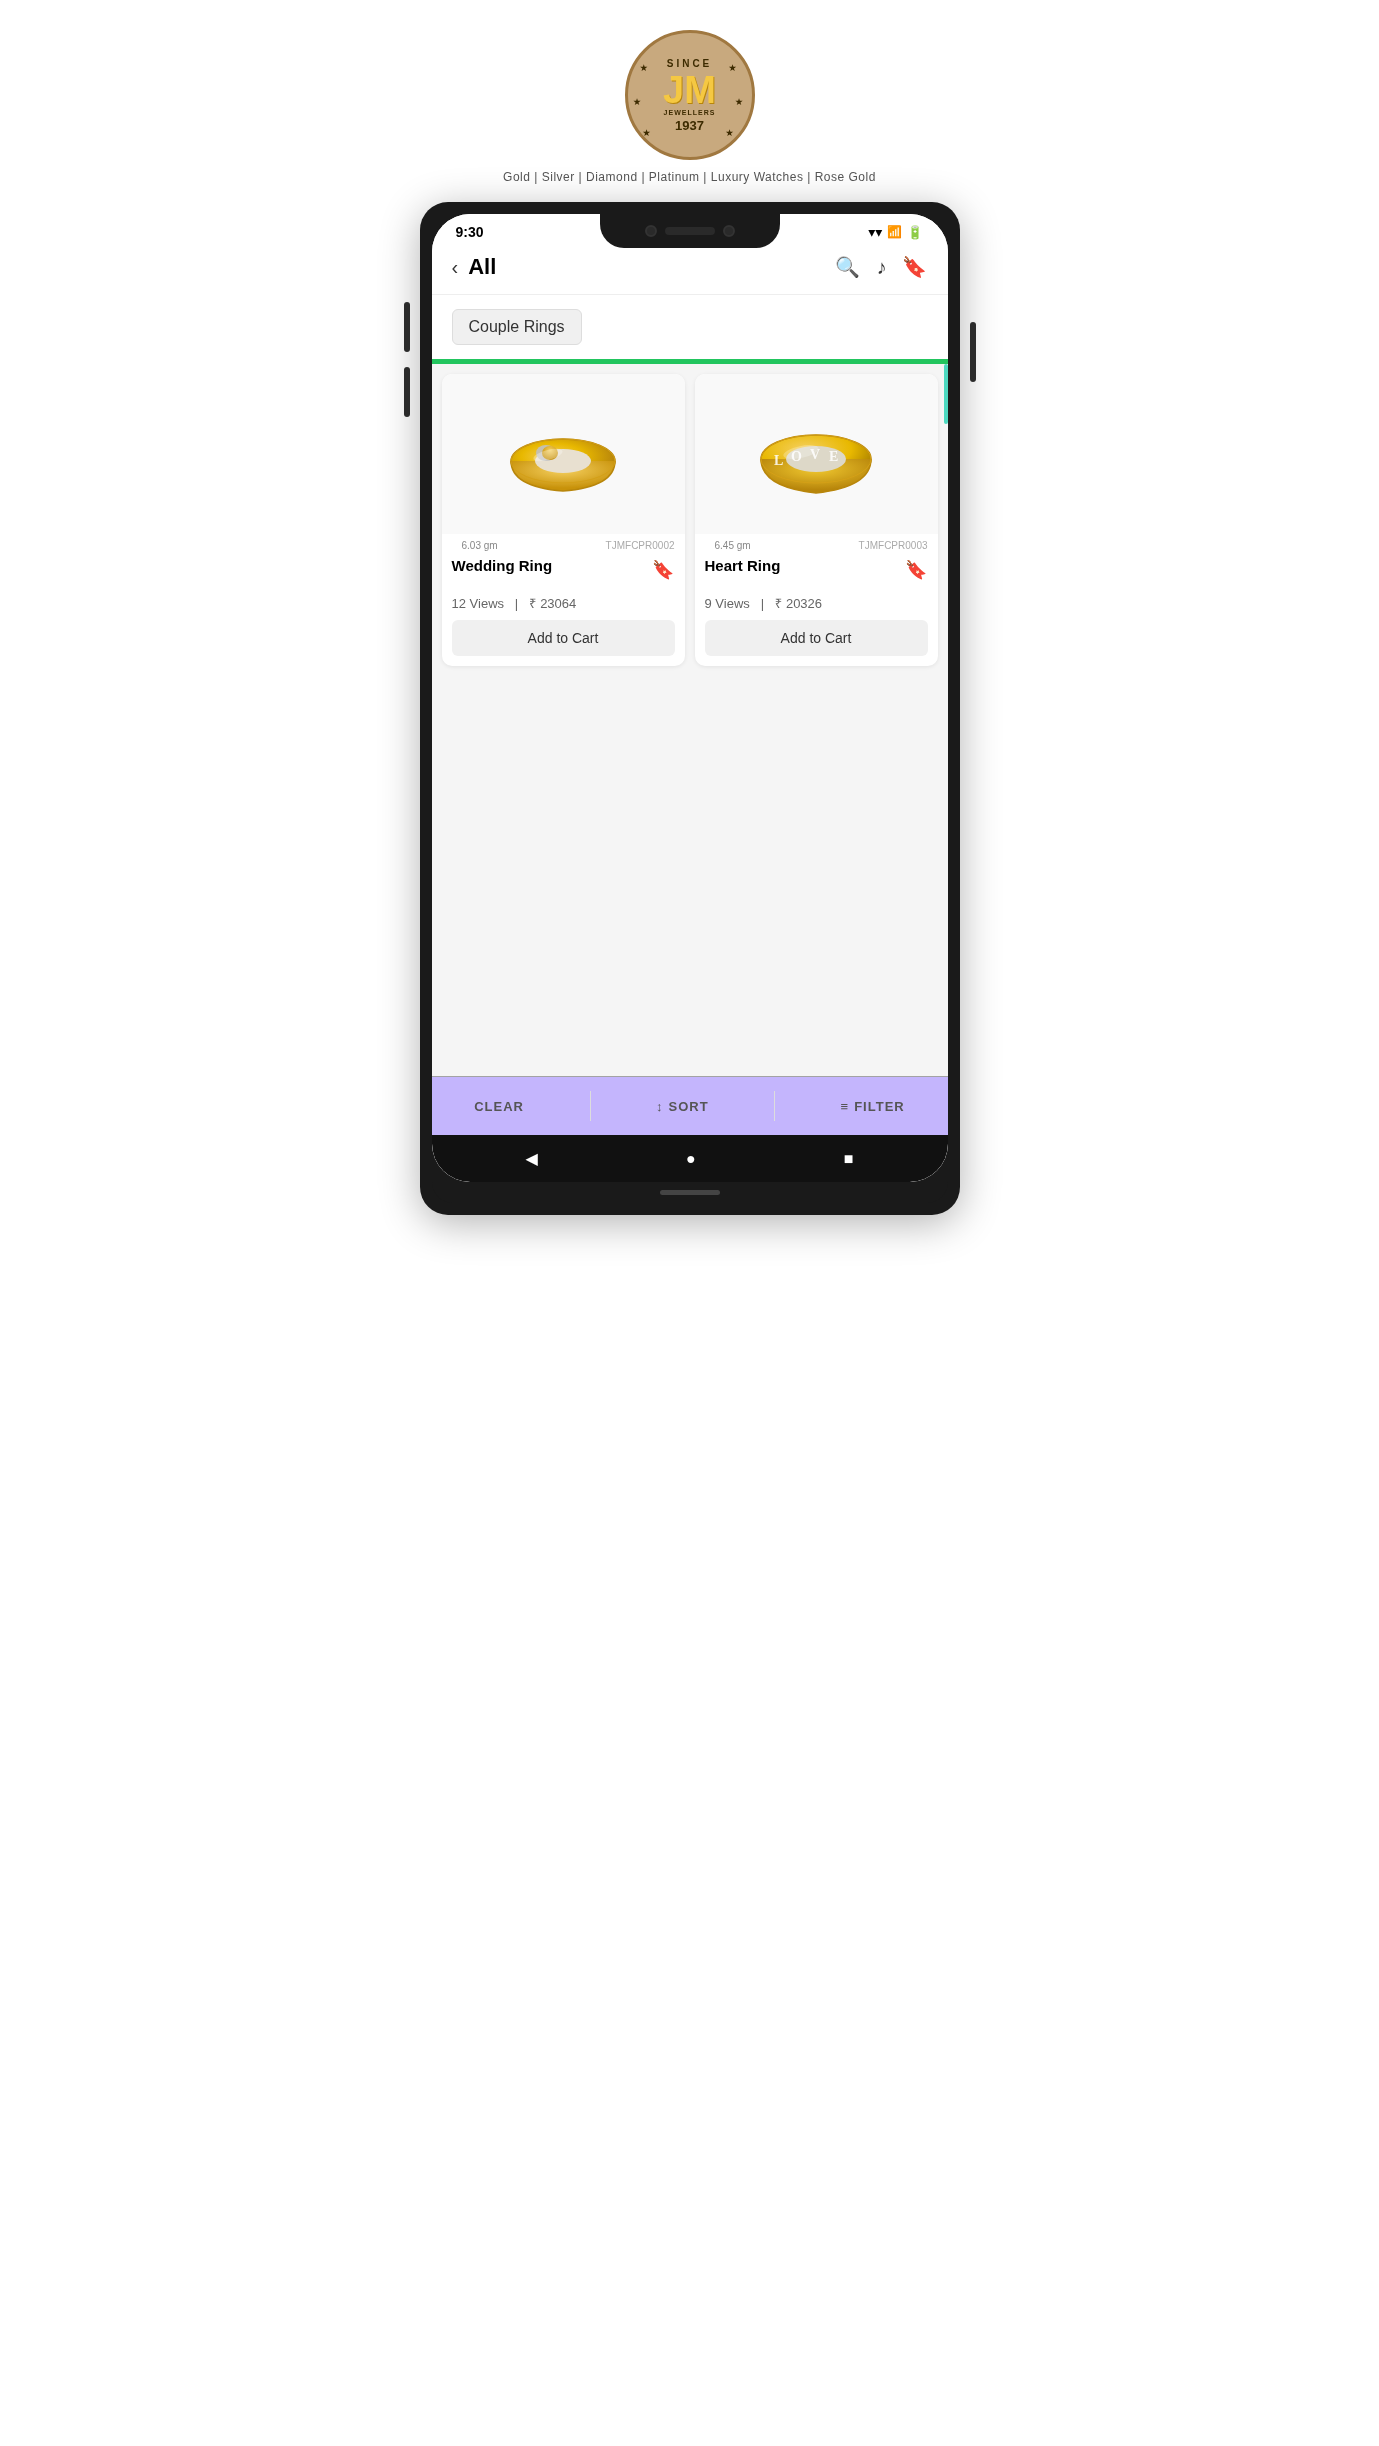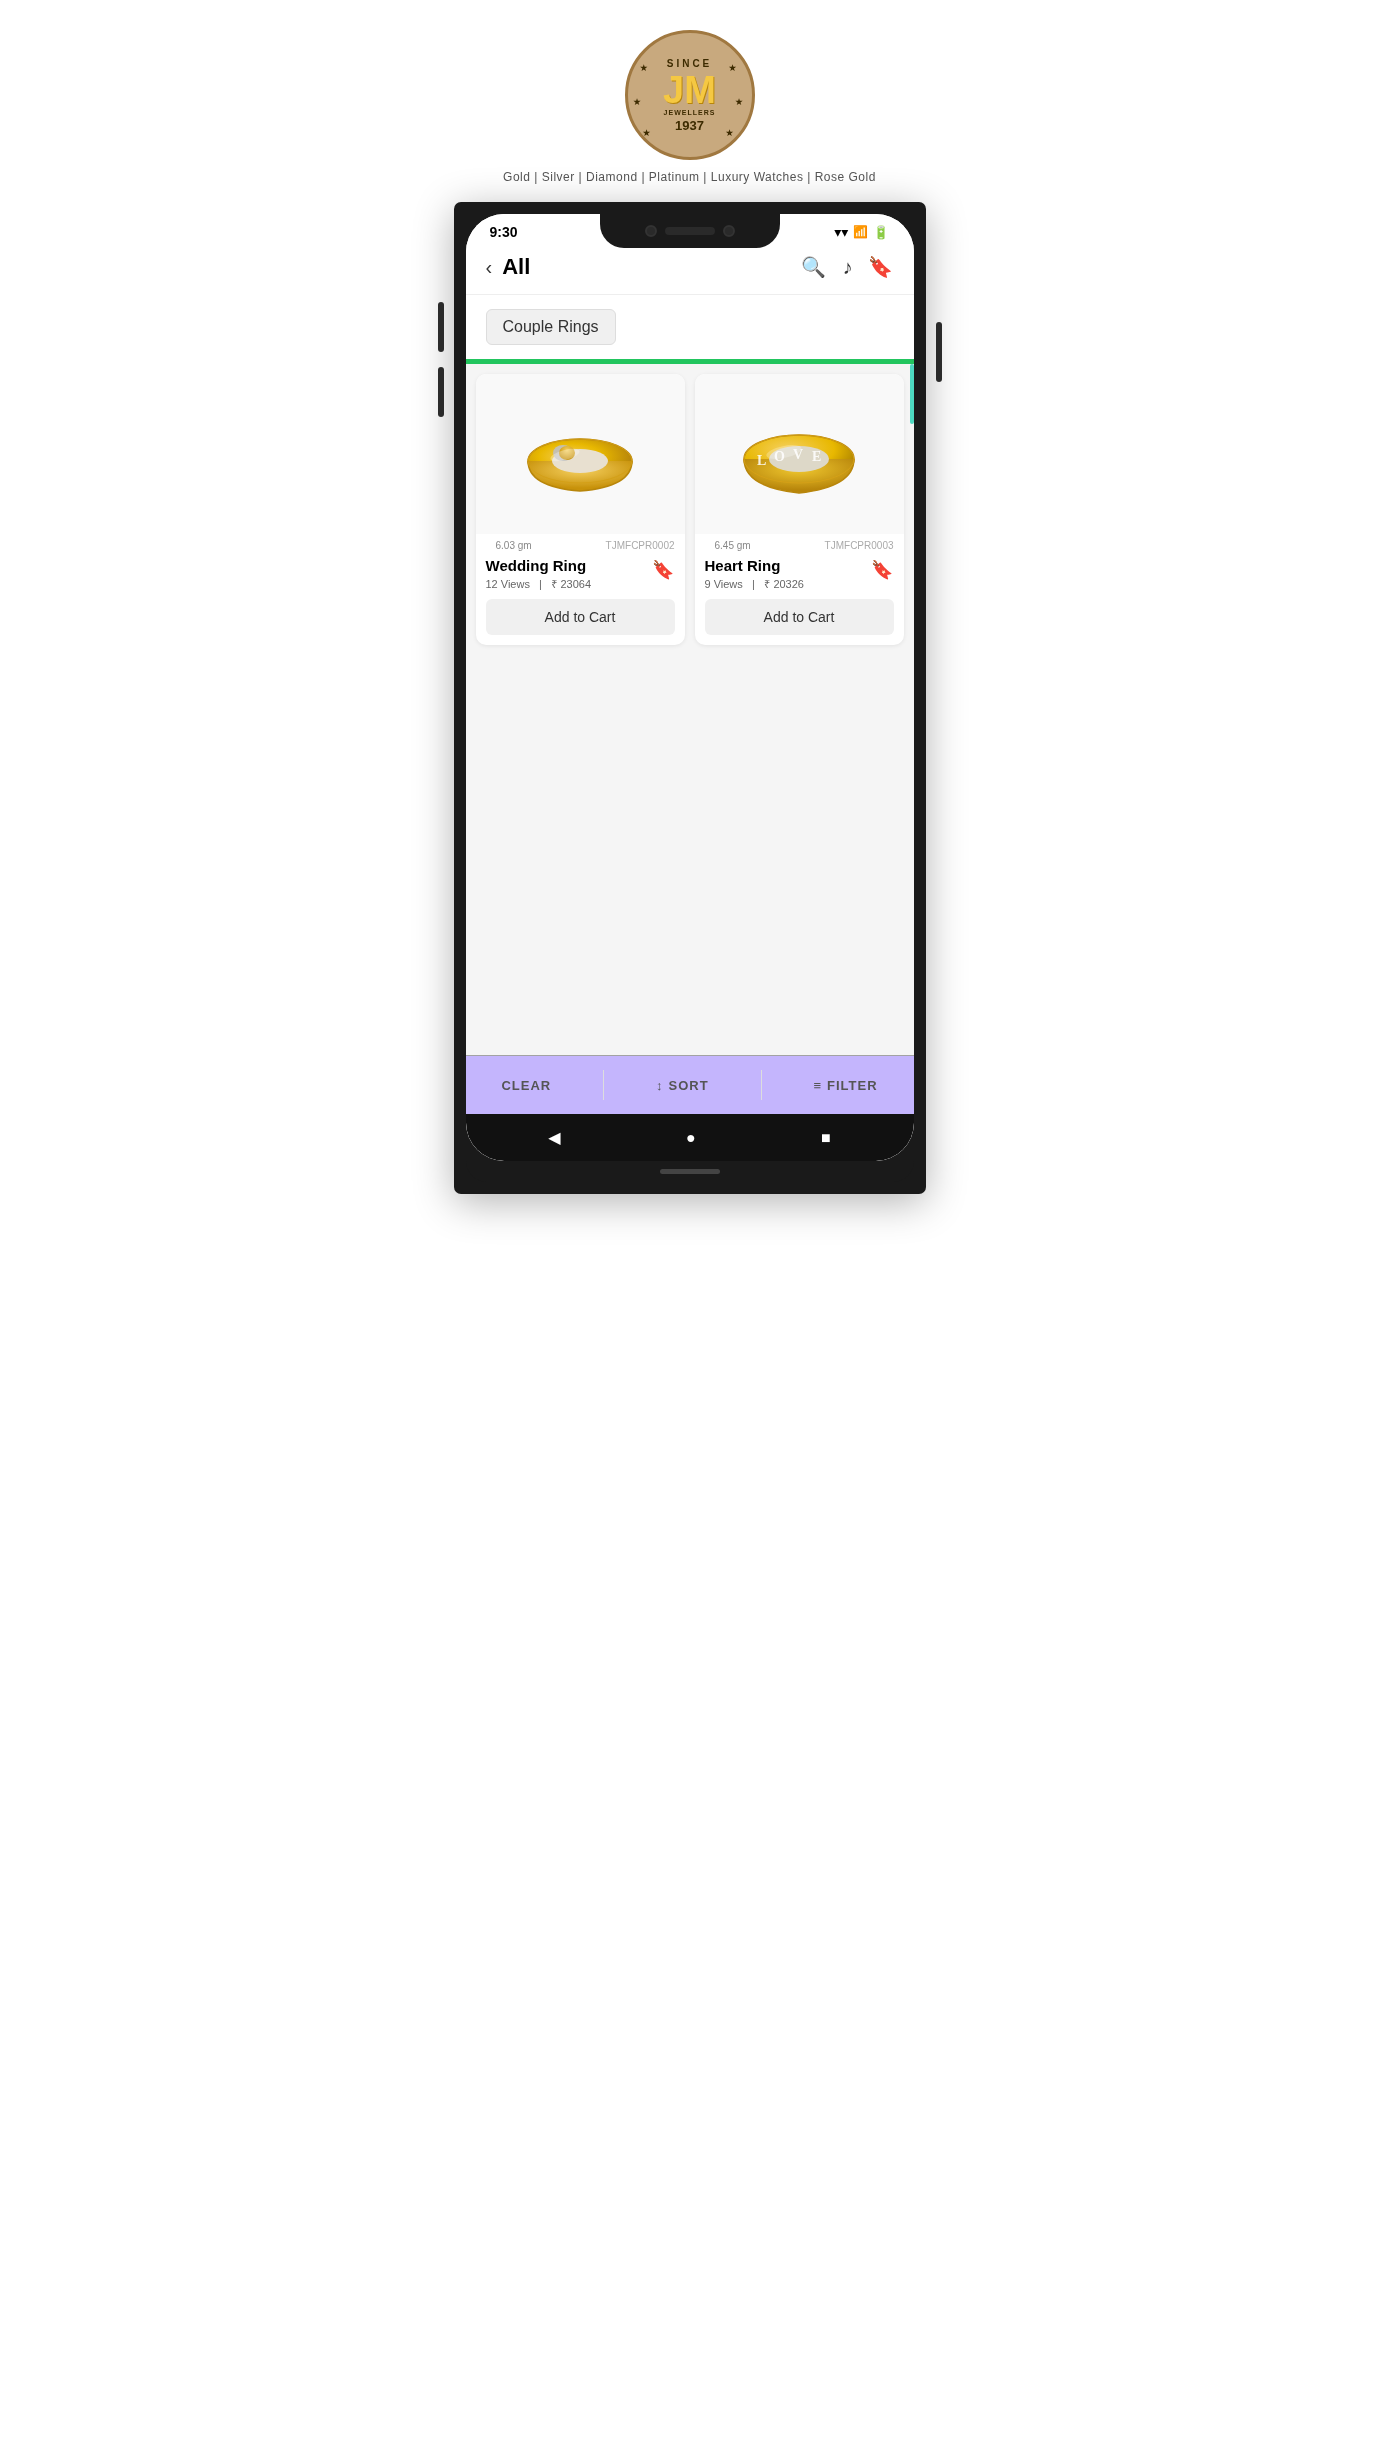--- a/index.html
+++ b/index.html
@@ -66,23 +66,23 @@
     }
     .tagline {
       font-size: 12px;
       color: #555;
       margin-top: 10px;
       letter-spacing: 0.5px;
     }
 
     
     .phone-frame {
-      width: 472px;
+      width: 540px;
       background: #1a1a1a;
-      border-radius: 7px;
+      border-radius: 28px;
       padding: 12px;
       box-shadow: 0 8px 40px rgba(0,0,0,0.3);
       position: relative;
     }
     .phone-screen {
       background: #ffffff;
       border-radius: 38px;
       overflow: hidden;
       position: relative;
     }
@@ -240,23 +240,23 @@
       justify-content: space-between;
       align-items: flex-start;
     }
     .product-details {}
     .product-name {
       font-size: 15px;
       font-weight: bold;
       color: #000;
     }
     .product-views-price {
-      font-size: 11px;
+      font-size: 13px;
       color: #666;
-      margin-top: 2px;
+      margin-top: 20px;
     }
     .bookmark-icon {
       font-size: 18px;
       color: #aaa;
       cursor: pointer;
       margin-top: 2px;
     }
     .add-to-cart-btn {
       display: block;
       width: calc(100% - 20px);

